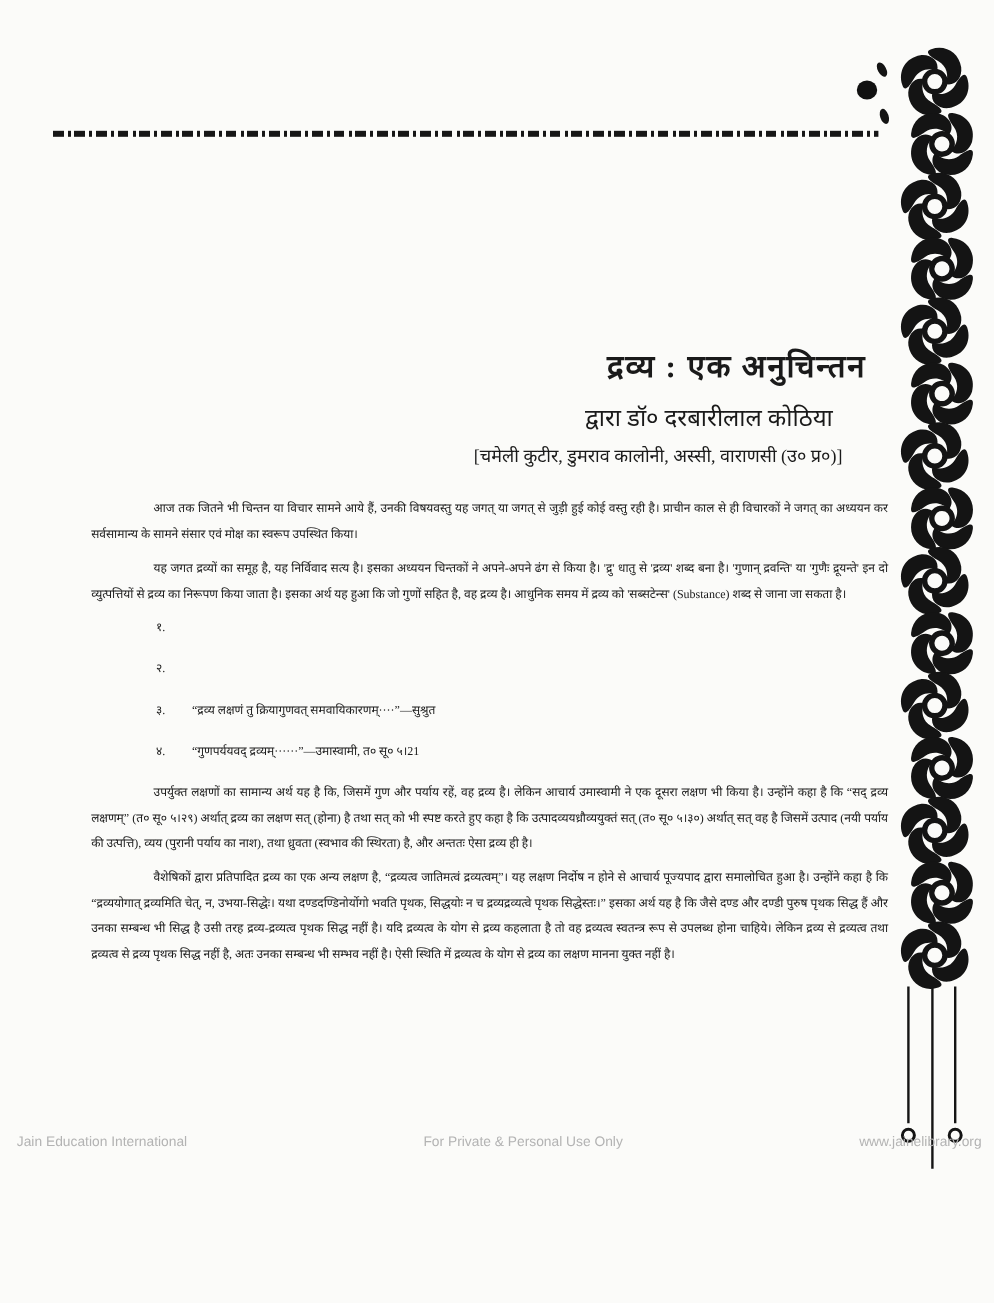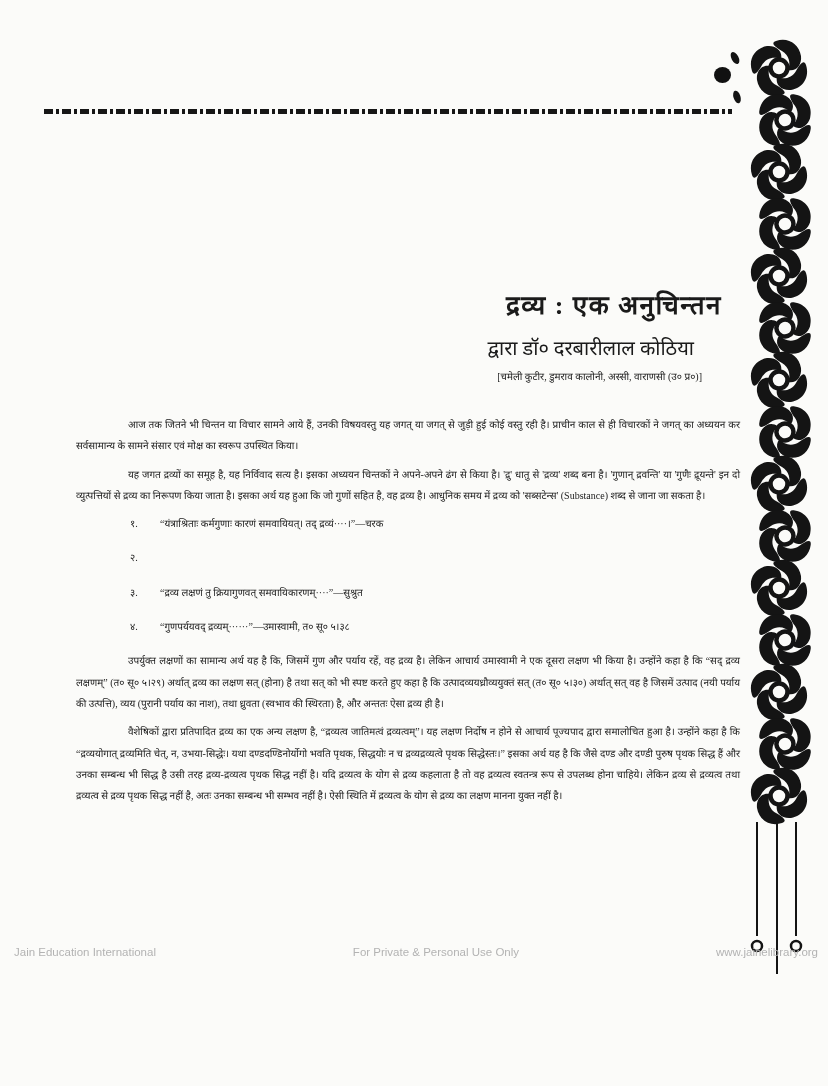--- a/index.html
+++ b/index.html
@@ -24,21 +24,21 @@
     border-radius: 50%; background: #111;
   }
   
   .ornament { position: absolute; left: 726px; top: 36px; }
   
   .header { position: absolute; top: 286px; right: 106px; width: 520px; text-align: right; }
   .title   { font-size: 26px; font-weight: bold; letter-spacing: 1.5px; margin-bottom: 12px; }
   .byline  { font-size: 19px; font-weight: bold; margin-bottom: 10px; }
   .byline .sq { font-size: 14px; margin-right: 10px; position: relative; top: -2px; }
   .presenter { font-size: 20px; margin-right: 28px; margin-bottom: 8px; }
-  .address { font-size: 10px; margin-right: 20px; }
+  .address { font-size: 15px; margin-right: 20px; }
   
   .content {
     position: absolute; left: 76px; top: 414px; width: 664px;
     font-size: 10px; line-height: 21.3px; text-align: justify;
   }
   .para { margin: 0 0 7px 0; text-indent: 52px; }
   .para.intro { margin-bottom: 6px; }
   .litem { display: flex; padding-left: 54px; margin: 0 0 13px 0; }
   .litem .num { flex: 0 0 30px; }
   .litem .litext { flex: 1 1 auto; }
@@ -101,32 +101,31 @@
     <div class="presenter">द्वारा डॉ० दरबारीलाल कोठिया</div>
     <div class="address">[चमेली कुटीर, डुमराव कालोनी, अस्सी, वाराणसी (उ० प्र०)]</div>
   </div>
 
   <div class="content">
     <p class="para">आज तक जितने भी चिन्तन या विचार सामने आये हैं, उनकी विषयवस्तु यह जगत् या जगत् से जुड़ी हुई कोई वस्तु रही है। प्राचीन काल से ही विचारकों ने जगत् का अध्ययन कर सर्वसामान्य के सामने संसार एवं मोक्ष का स्वरूप उपस्थित किया।</p>
     <p class="para">यह जगत द्रव्यों का समूह है, यह निर्विवाद सत्य है। इसका अध्ययन चिन्तकों ने अपने-अपने ढंग से किया है। 'द्रु' धातु से 'द्रव्य' शब्द बना है। 'गुणान् द्रवन्ति' या 'गुणैः द्रूयन्ते' इन दो व्युत्पत्तियों से द्रव्य का निरूपण किया जाता है। इसका अर्थ यह हुआ कि जो गुणों सहित है, वह द्रव्य है। आधुनिक समय में द्रव्य को 'सब्सटेन्स' (Substance) शब्द से जाना जा सकता है।</p>
 
     <div class="litem">
       <span class="num">१.</span>
-      <span class="litext">“यंत्राश्रिताः कर्मगुणाः कारणं समवायियत्। तद् द्रव्यं····।”—चरक</span>
     </div>
     <div class="litem">
       <span class="num">२.</span>
     </div>
     <div class="litem">
       <span class="num">३.</span>
       <span class="litext">“द्रव्य लक्षणं तु क्रियागुणवत् समवायिकारणम्····”—सुश्रुत</span>
     </div>
     <div class="litem">
       <span class="num">४.</span>
-      <span class="litext">“गुणपर्ययवद् द्रव्यम्······”—उमास्वामी, त० सू० ५।३८</span>
+      <span class="litext">“गुणपर्ययवद् द्रव्यम्······”—उमास्वामी, त० सू० ५।21</span>
     </div>
 
     <p class="para">उपर्युक्त लक्षणों का सामान्य अर्थ यह है कि, जिसमें गुण और पर्याय रहें, वह द्रव्य है। लेकिन आचार्य उमास्वामी ने एक दूसरा लक्षण भी किया है। उन्होंने कहा है कि “सद् द्रव्य लक्षणम्” (त० सू० ५।२९) अर्थात् द्रव्य का लक्षण सत् (होना) है तथा सत् को भी स्पष्ट करते हुए कहा है कि उत्पादव्ययध्रौव्ययुक्तं सत् (त० सू० ५।३०) अर्थात् सत् वह है जिसमें उत्पाद (नयी पर्याय की उत्पत्ति), व्यय (पुरानी पर्याय का नाश), तथा ध्रुवता (स्वभाव की स्थिरता) है, और अन्ततः ऐसा द्रव्य ही है।</p>
     <p class="para">वैशेषिकों द्वारा प्रतिपादित द्रव्य का एक अन्य लक्षण है, “द्रव्यत्व जातिमत्वं द्रव्यत्वम्”। यह लक्षण निर्दोष न होने से आचार्य पूज्यपाद द्वारा समालोचित हुआ है। उन्होंने कहा है कि “द्रव्ययोगात् द्रव्यमिति चेत्, न, उभया-सिद्धेः। यथा दण्डदण्डिनोर्योगो भवति पृथक, सिद्धयोः न च द्रव्यद्रव्यत्वे पृथक सिद्धेस्तः।” इसका अर्थ यह है कि जैसे दण्ड और दण्डी पुरुष पृथक सिद्ध हैं और उनका सम्बन्ध भी सिद्ध है उसी तरह द्रव्य-द्रव्यत्व पृथक सिद्ध नहीं है। यदि द्रव्यत्व के योग से द्रव्य कहलाता है तो वह द्रव्यत्व स्वतन्त्र रूप से उपलब्ध होना चाहिये। लेकिन द्रव्य से द्रव्यत्व तथा द्रव्यत्व से द्रव्य पृथक सिद्ध नहीं है, अतः उनका सम्बन्ध भी सम्भव नहीं है। ऐसी स्थिति में द्रव्यत्व के योग से द्रव्य का लक्षण मानना युक्त नहीं है।</p>
   </div>
 
   <div class="footer">
     <span>Jain Education International</span>
     <span>For Private &amp; Personal Use Only</span>
     <span>www.jainelibrary.org</span>

